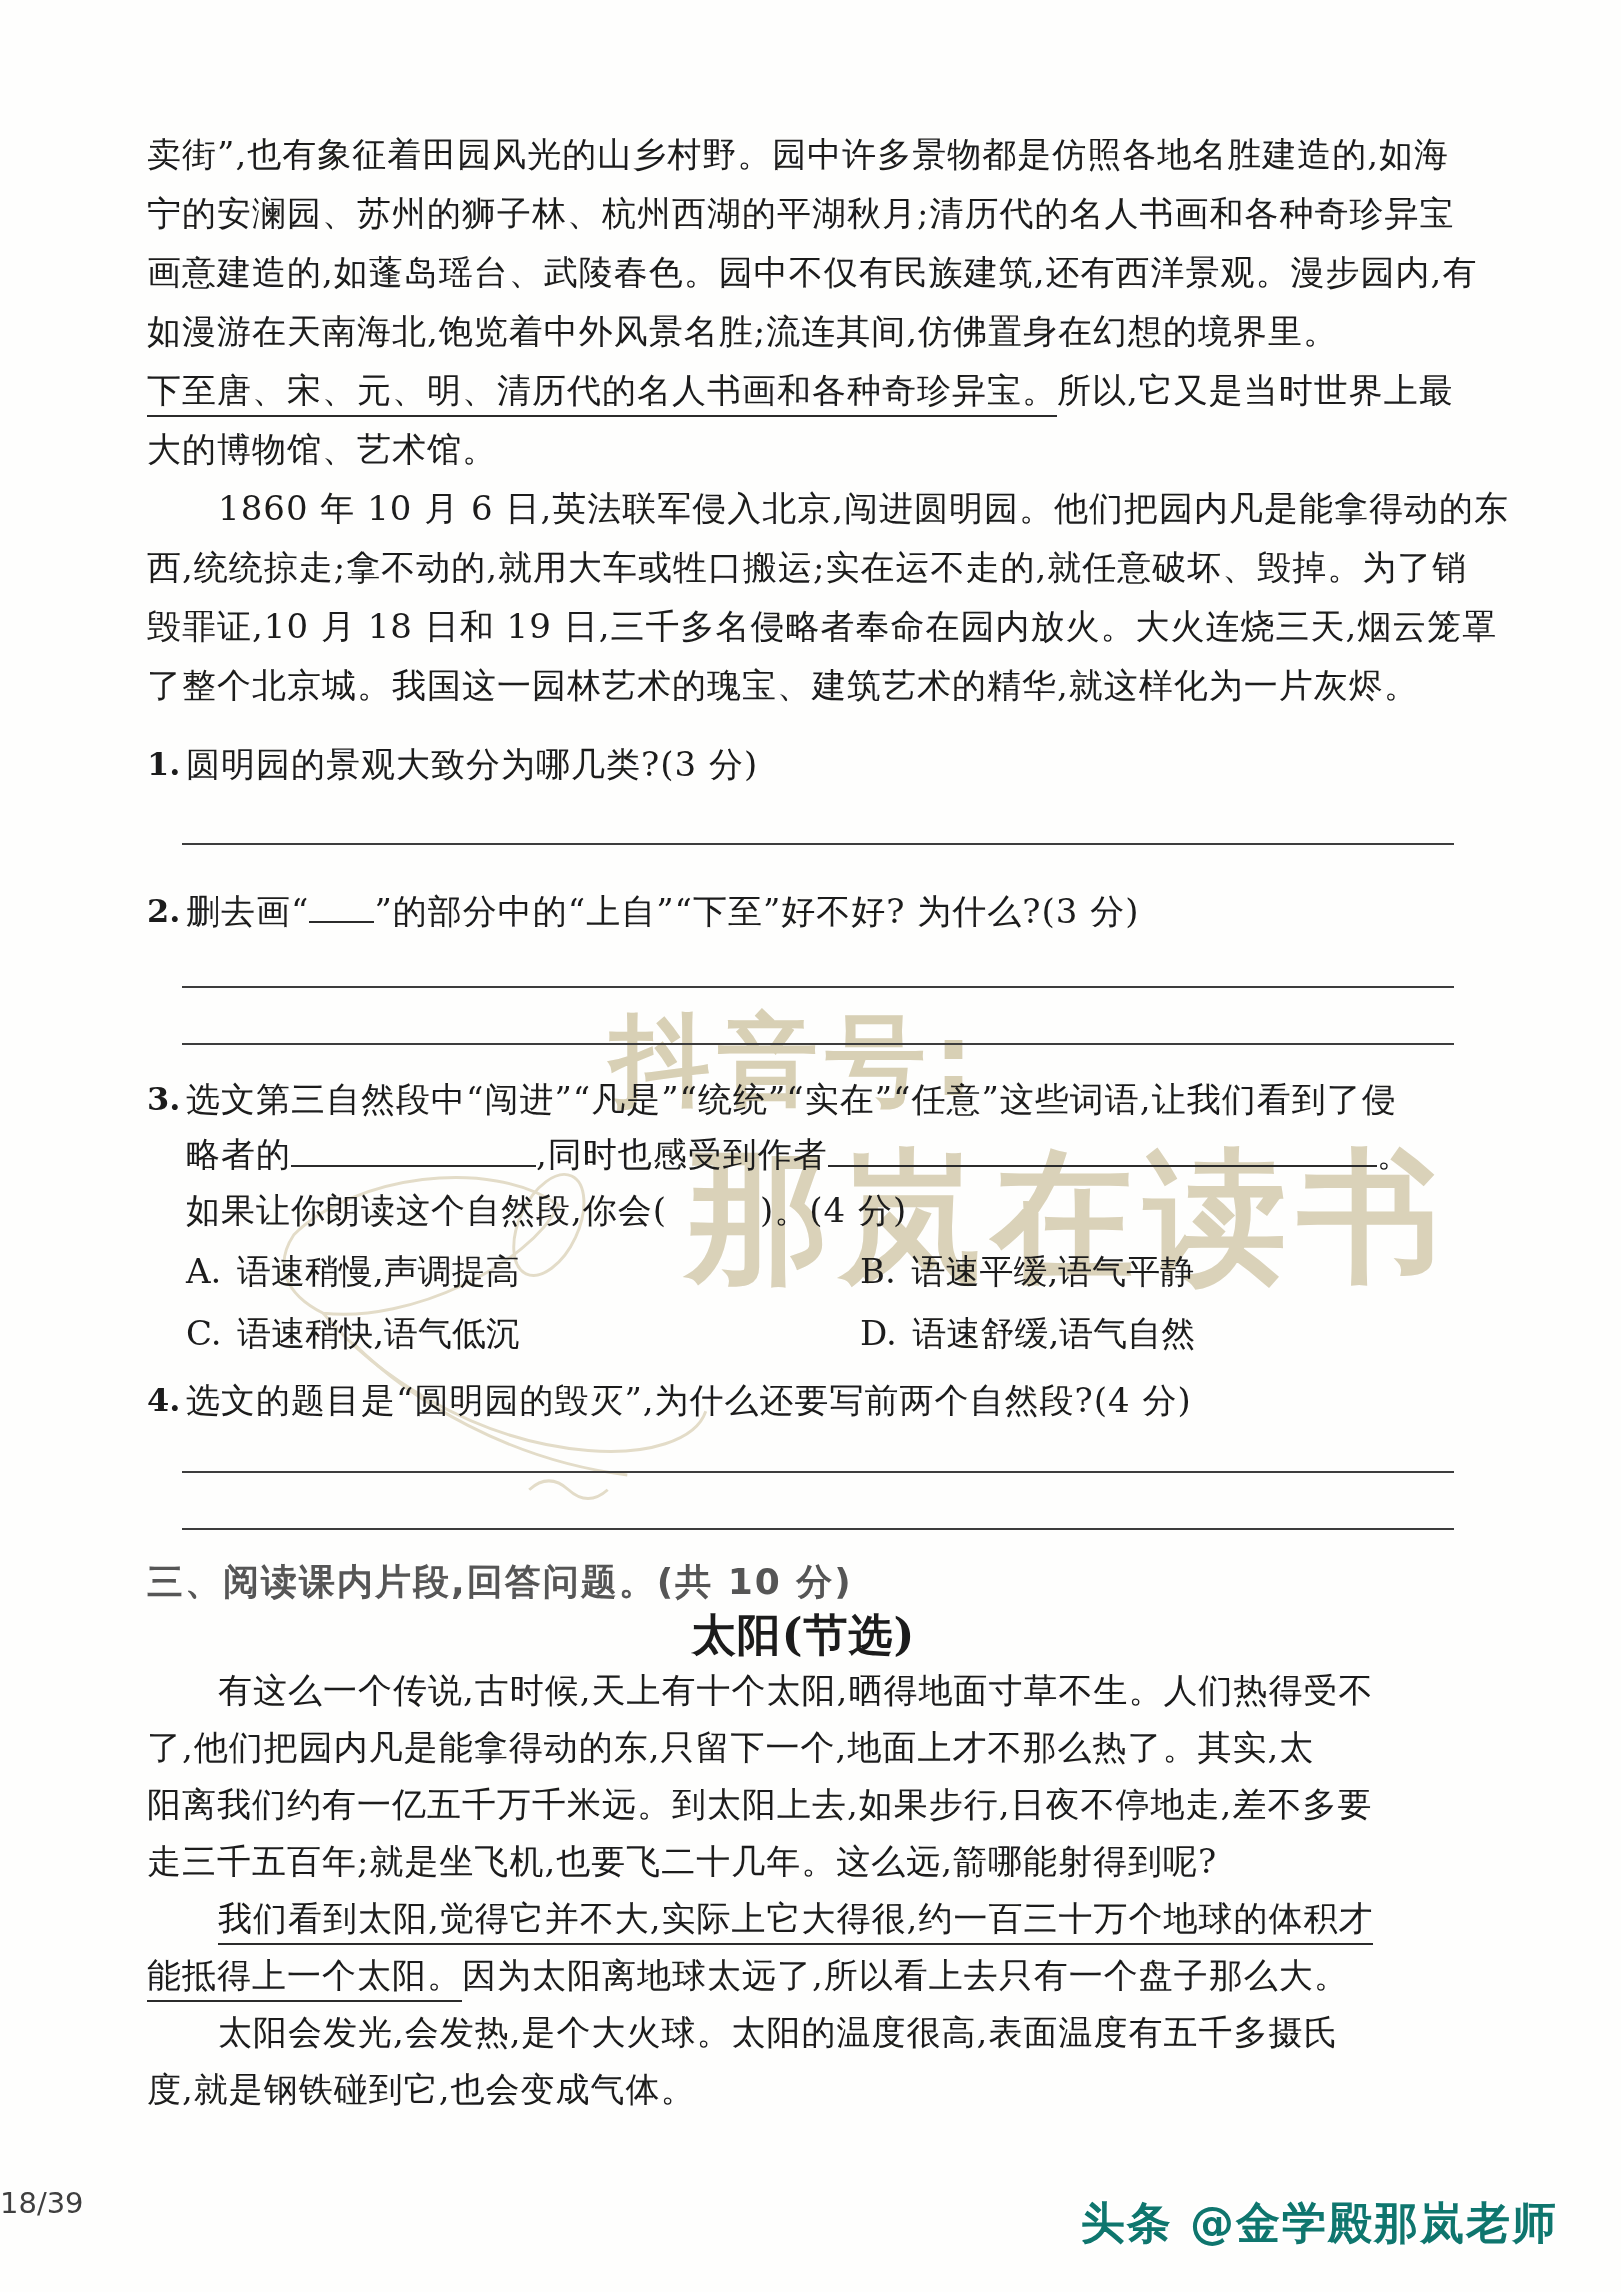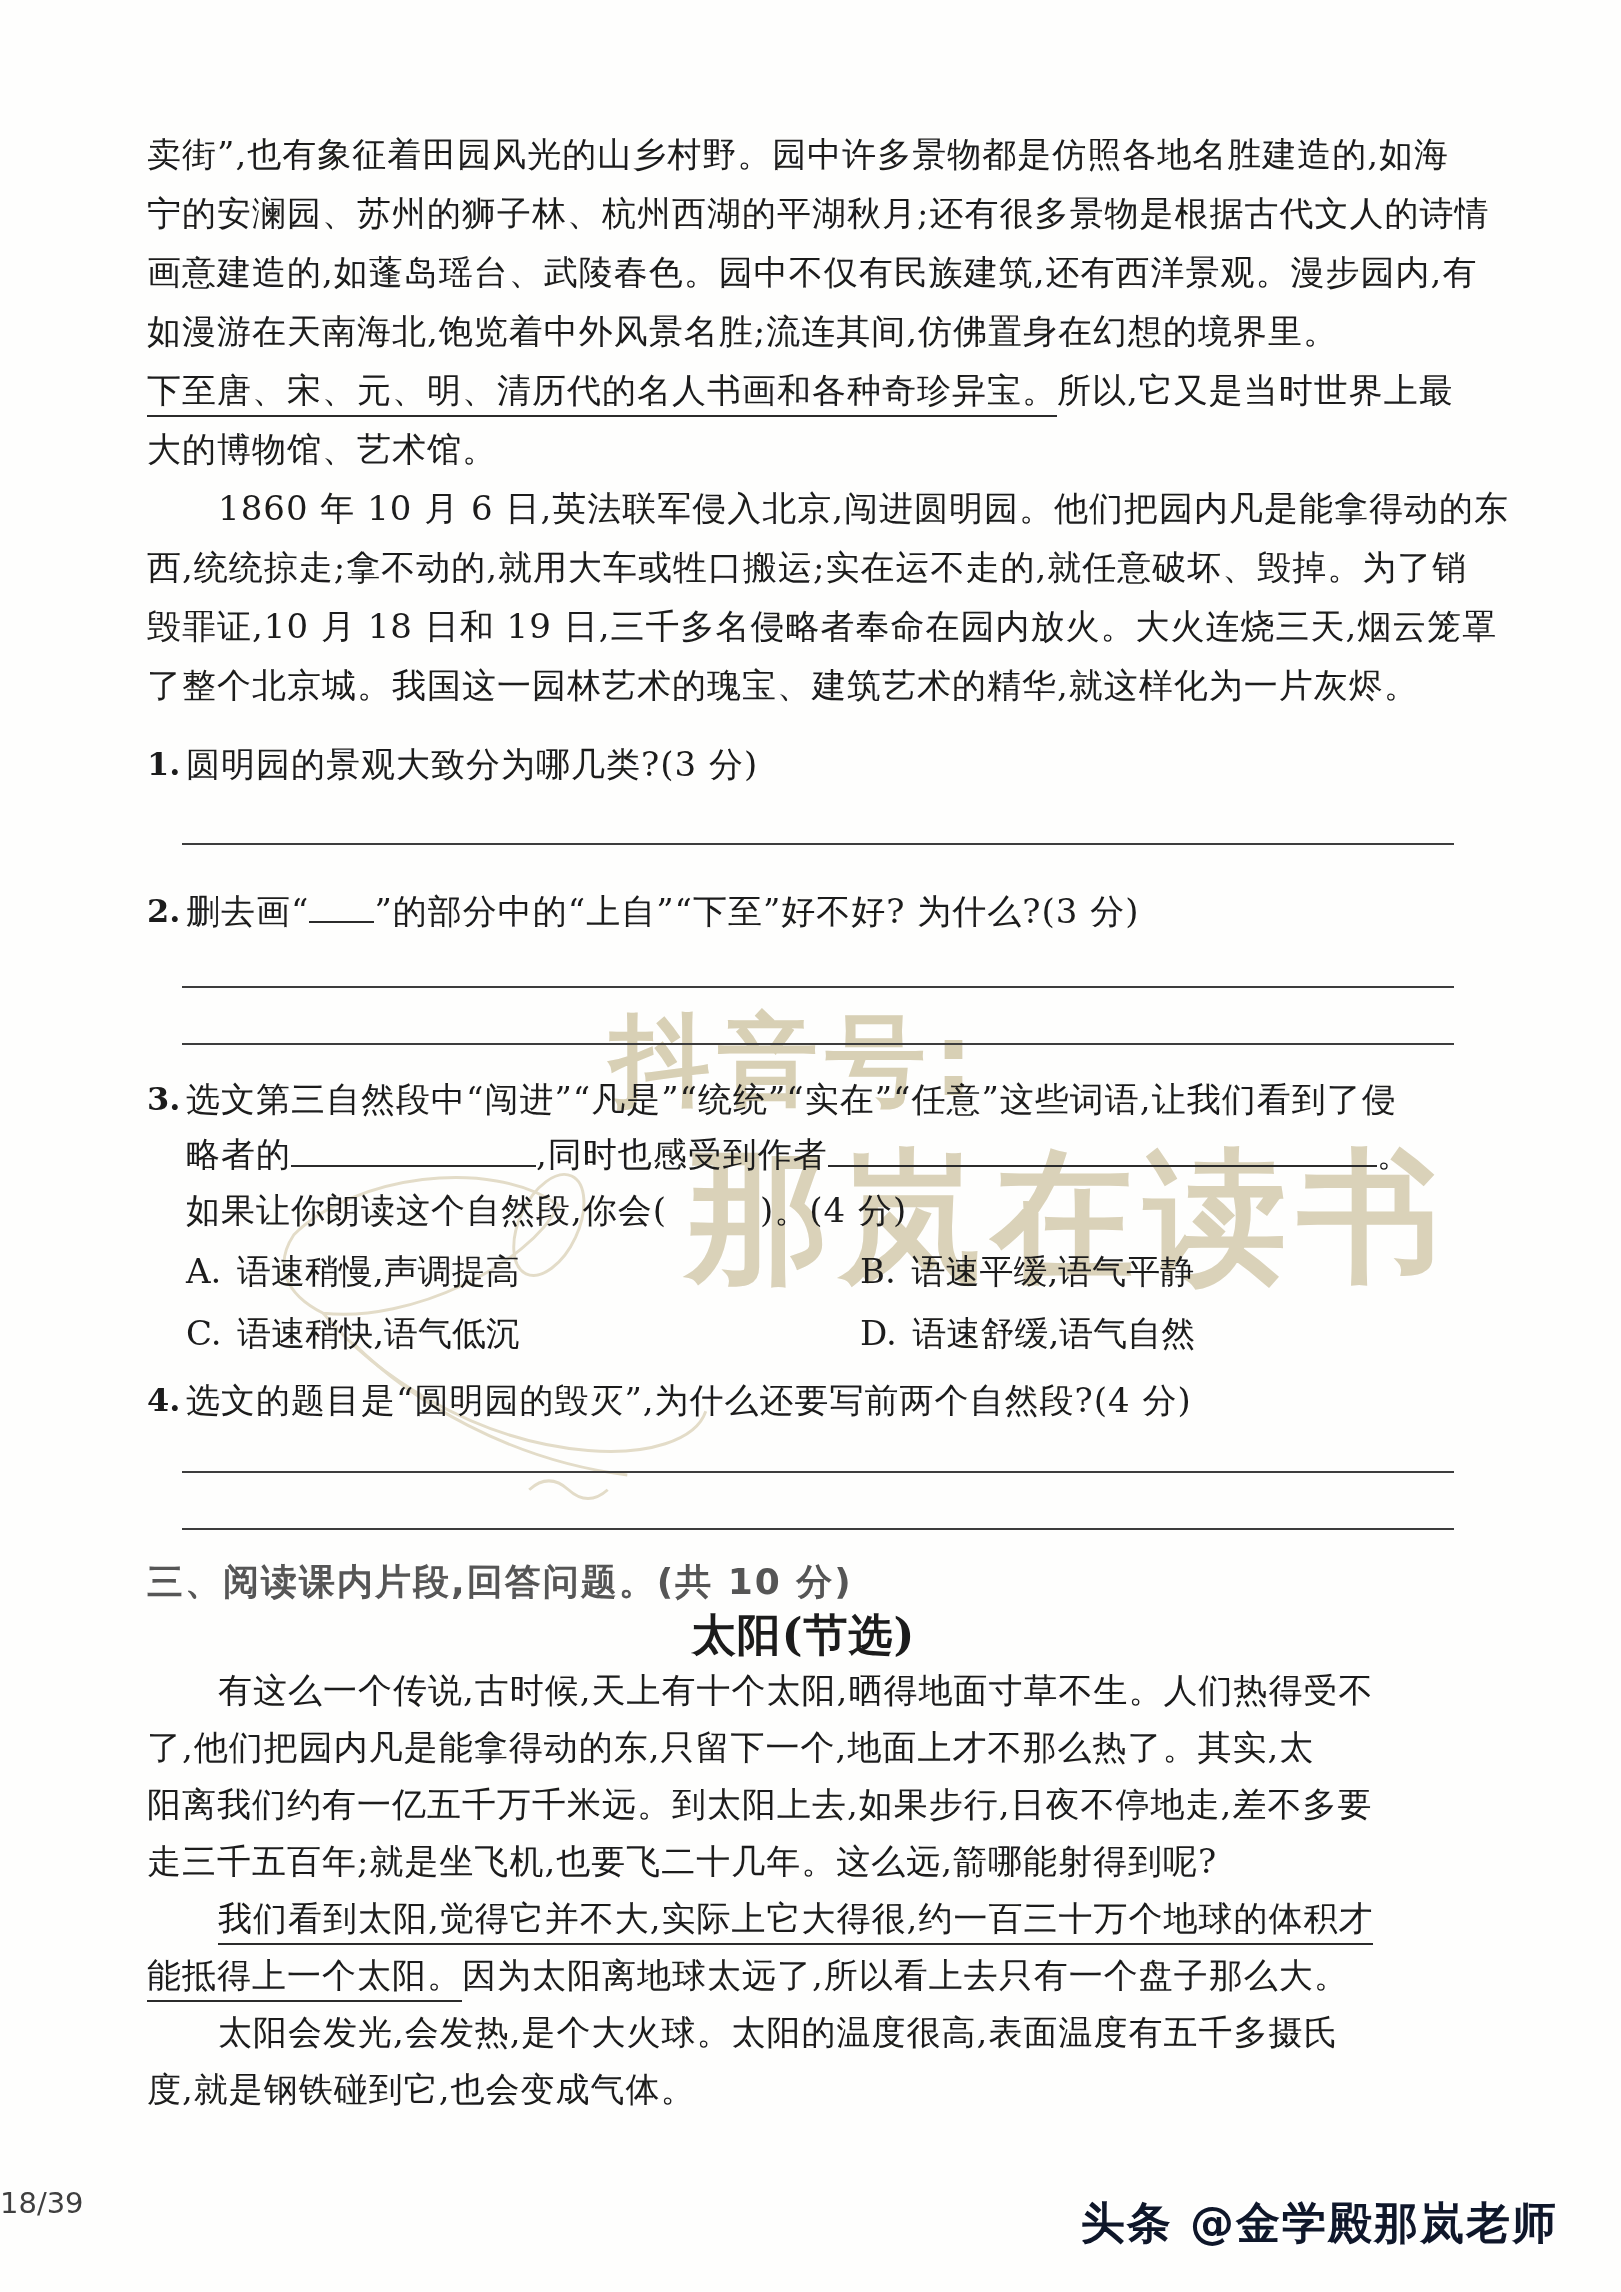--- a/index.html
+++ b/index.html
@@ -26,21 +26,21 @@
     margin-top:25.5px; font-weight:700; font-size:36px; line-height:51px; color:#565656;
     font-family:"DejaVu Sans","Liberation Sans",sans-serif; letter-spacing:2px;
   }
   .sun-title { margin-top:0; text-align:center; font-weight:700; font-size:44px; line-height:55px; letter-spacing:1px; }
   .sun-passage .tline { line-height:57px; }
   .footer-page {
     position:absolute; left:0; right:0; top:2186px; text-align:left;
     font-size:29px; color:#3f3f3f; font-family:"DejaVu Sans","Liberation Sans",sans-serif; z-index:2;
   }
   .footer-credit {
-    position:absolute; right:63px; top:2194px; font-size:44px; font-weight:700; color:#0f172a;
+    position:absolute; right:63px; top:2194px; font-size:44px; font-weight:700; color:#0f766e;
     font-family:"DejaVu Sans","Liberation Sans",sans-serif; letter-spacing:2px; z-index:3;
     text-shadow:2px 2px 0 #fff,-2px -2px 0 #fff,2px -2px 0 #fff,-2px 2px 0 #fff,0 2.9px 0 #fff;
   }
   .wm { position:absolute; z-index:1; font-family:"DejaVu Sans","Liberation Sans",sans-serif; font-weight:700; }
   .wm1 { left:610px; top:995px; font-size:100px; letter-spacing:7.8px; color:#d8d0b5; }
   .wm2 { left:686px; top:1122px; font-size:143px; letter-spacing:9.8px; color:#dad2b9; }
   .doodle { position:absolute; left:235px; top:1117px; z-index:0; }
 </style>
 </head>
 <body>
@@ -56,21 +56,21 @@
       <path d="M90 200 C 140 260, 240 330, 360 340 C 420 345, 470 330, 480 300"></path>
       <path d="M120 230 C 180 290, 280 350, 400 365"></path>
       <path d="M300 380 q 20 -18 40 0 q 20 18 40 0"></path>
     </g>
   </svg>
 
   <div class="content">
 
     <div class="passage">
         <div class="tline"><span>卖街”,也有象征着田园风光的山乡村野。园中许多景物都是仿照各地名胜建造的,如海</span></div>
-        <div class="tline"><span>宁的安澜园、苏州的狮子林、杭州西湖的平湖秋月;还有很多景物是根据古代文人的诗情</span></div>
+        <div class="tline"><span>宁的安澜园、苏州的狮子林、杭州西湖的平湖秋月;清历代的名人书画和各种奇珍异宝</span></div>
         <div class="tline"><span>画意建造的,如蓬岛瑶台、武陵春色。园中不仅有民族建筑,还有西洋景观。漫步园内,有</span></div>
         <div class="tline"><span>如漫游在天南海北,饱览着中外风景名胜;流连其间,仿佛置身在幻想的境界里。</span></div>
         <div class="tline"><span class="ul">下至唐、宋、元、明、清历代的名人书画和各种奇珍异宝。</span><span>所以,它又是当时世界上最</span></div>
         <div class="tline"><span>大的博物馆、艺术馆。</span></div>
         <div class="tline indent"><span>1860 年 10 月 6 日,英法联军侵入北京,闯进圆明园。他们把园内凡是能拿得动的东</span></div>
         <div class="tline"><span>西,统统掠走;拿不动的,就用大车或牲口搬运;实在运不走的,就任意破坏、毁掉。为了销</span></div>
         <div class="tline"><span>毁罪证,10 月 18 日和 19 日,三千多名侵略者奉命在园内放火。大火连烧三天,烟云笼罩</span></div>
         <div class="tline"><span>了整个北京城。我国这一园林艺术的瑰宝、建筑艺术的精华,就这样化为一片灰烬。</span></div>
       </div>
 

